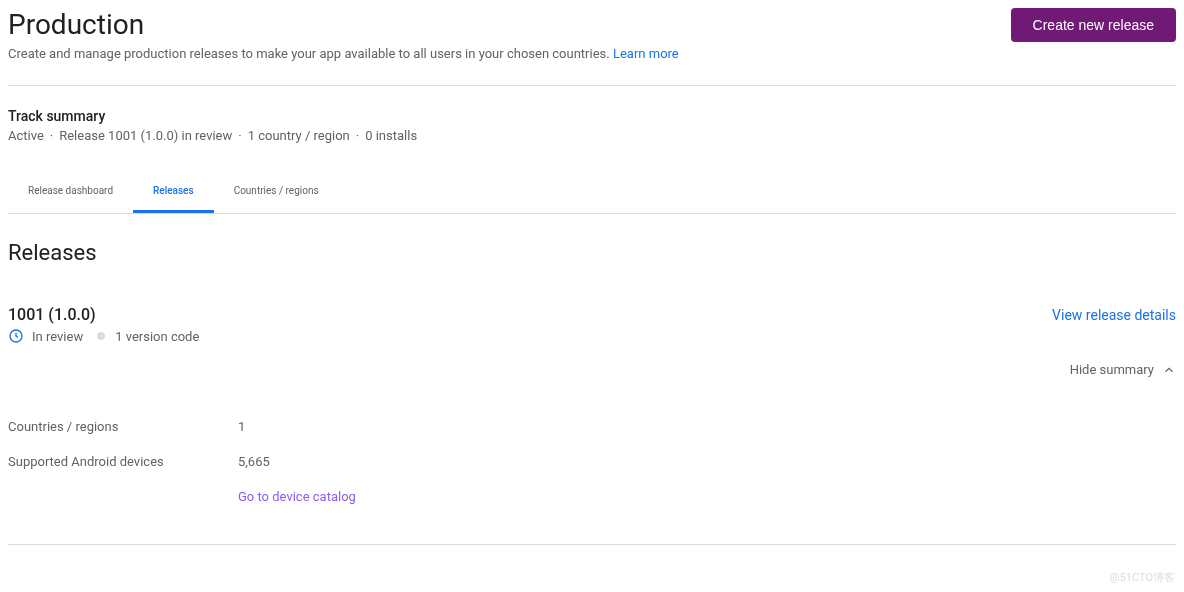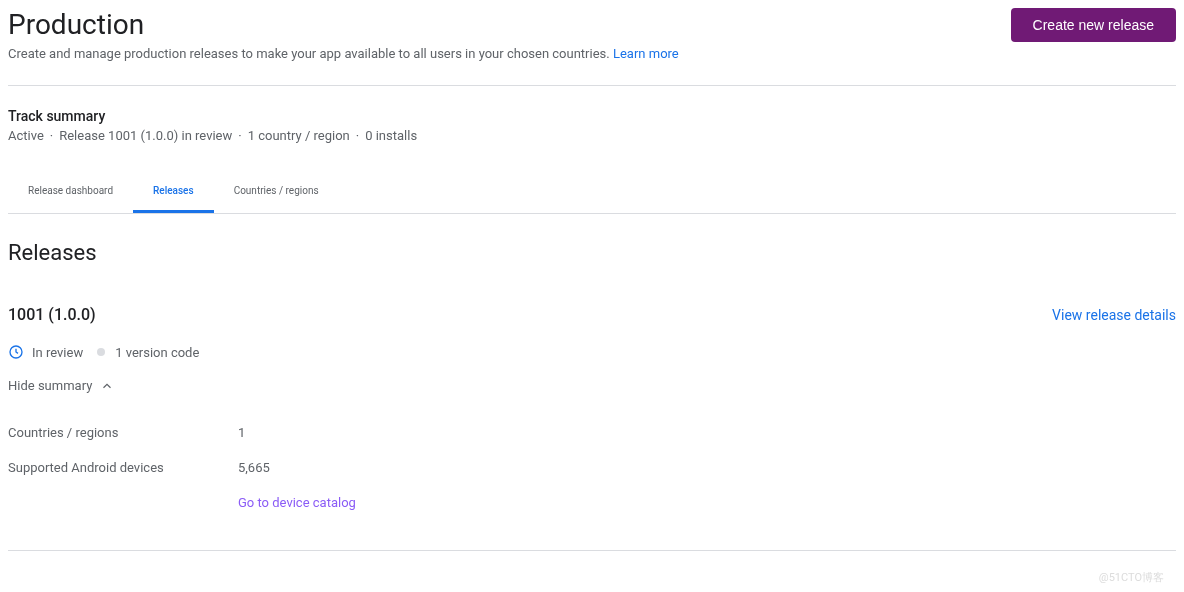--- a/index.html
+++ b/index.html
@@ -86,21 +86,21 @@
       font-size: 22px;
       font-weight: 400;
       color: #202124;
       margin-top: 26px;
       margin-bottom: 40px;
     }
     .release-row {
       display: flex;
       justify-content: space-between;
       align-items: center;
-      margin-bottom: 20px;
+      margin-bottom: 4px;
     }
     .release-name {
       font-size: 16px;
       font-weight: 500;
       color: #202124;
     }
     .link-text {
       color: #1a73e8;
       font-size: 14px;
       cursor: pointer;
@@ -127,21 +127,22 @@
       margin-left: 6px;
       margin-right: 2px;
     }
     .hide-summary-row {
       display: flex;
       align-items: center;
       gap: 8px;
       font-size: 13px;
       color: #5f6368;
       cursor: pointer;
-      margin-bottom: 22px;
+      margin-bottom: 32px;
+      justify-content: flex-end;
     }
     .chevron-icon {
       width: 14px;
       height: 14px;
       color: #5f6368;
     }
     .summary-table {
       margin-bottom: 30px;
     }
     .summary-row {
@@ -156,21 +157,21 @@
     }
     .summary-value {
       color: #5f6368;
     }
     .summary-link {
       color: #8b5cf6;
       cursor: pointer;
     }
     .watermark {
       position: absolute;
-      right: 20px;
+      right: 9px;
       top: 570px;
       font-size: 11px;
       color: #dcdcdc;
     }
   </style>
 </head>
 <body>
 
 <div class="header-row">
   <h1 class="page-title">Production</h1>

